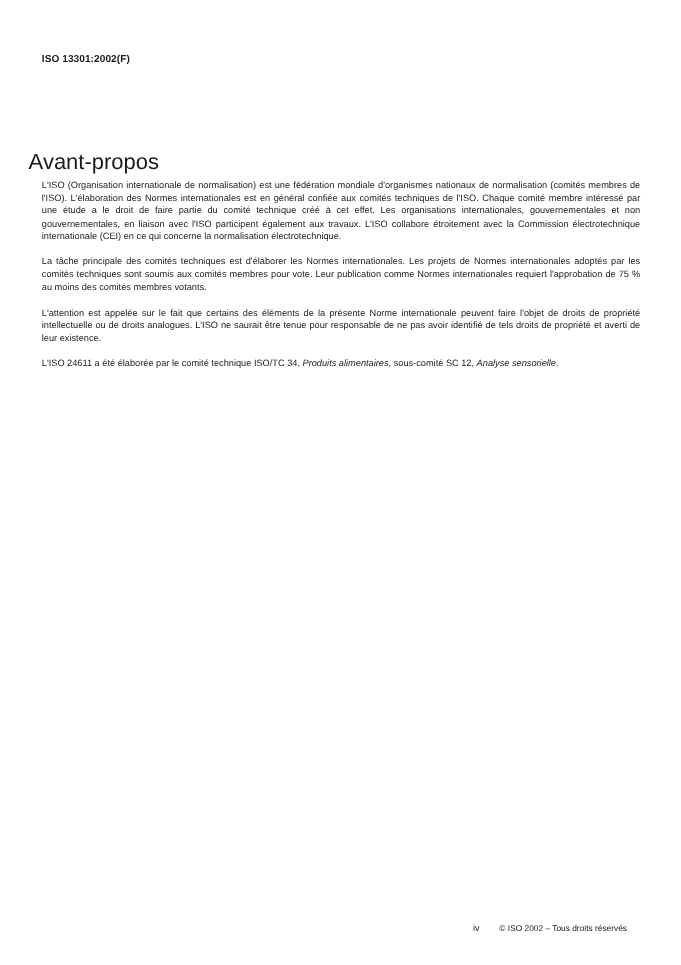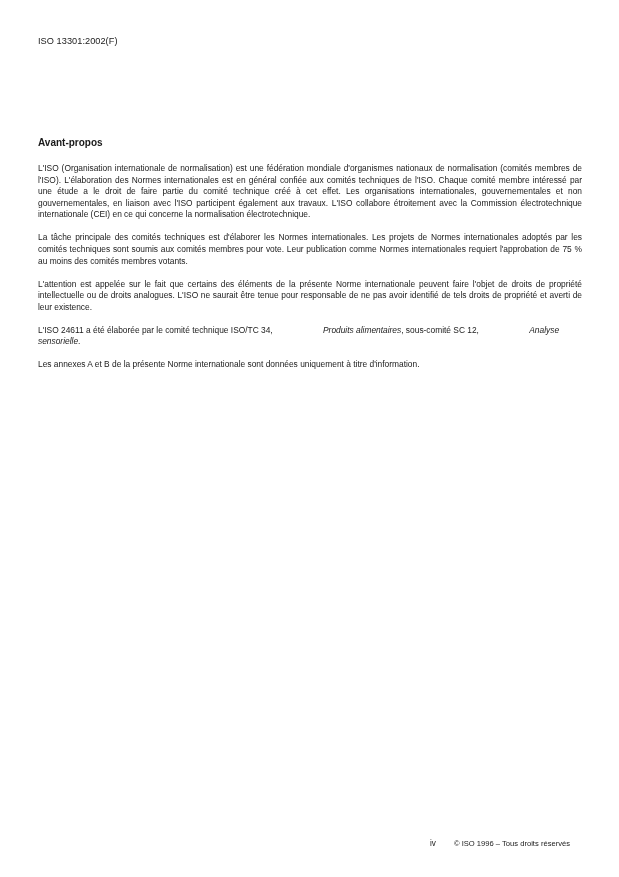--- a/index.html
+++ b/index.html
@@ -11,51 +11,50 @@
       width: 619px;
       height: 877px;
       position: relative;
       overflow: hidden;
       font-family: "Liberation Sans", sans-serif;
       color: #1a1a1a;
     }
     .page-header {
       position: absolute;
       left: 38px;
-      top: 36px;
+      top: 48px;
       font-size: 9.2px;
-      font-weight: normal;
+      font-weight: bold;
       letter-spacing: 0.05px;
     }
     .title {
       position: absolute;
-      left: 38px;
+      left: 26px;
       top: 137px;
-      font-size: 10px;
-      font-weight: bold;
+      font-size: 20px;
+      font-weight: normal;
       margin: 0;
     }
     .content {
       position: absolute;
       left: 38px;
       top: 163px;
       width: 544px;
       font-size: 8.4px;
       line-height: 11.6px;
     }
     .content p {
       margin: 0 0 11.4px 0;
       text-align: justify;
     }
     .content p.left {
       text-align: left;
     }
     .content em {
       font-style: italic;
-      margin-left: 48px;
     }
     .page-footer {
       position: absolute;
       left: 38px;
       top: 839px;
       width: 532px;
       font-size: 7.6px;
       display: flex;
       justify-content: flex-end;
       gap: 18px;
@@ -69,19 +68,18 @@
 
 <div class="page-header">ISO 13301:2002(F)</div>
 
 <h1 class="title">Avant-propos</h1>
 
 <div class="content">
   <p>L'ISO (Organisation internationale de normalisation) est une fédération mondiale d'organismes nationaux de normalisation (comités membres de l'ISO). L'élaboration des Normes internationales est en général confiée aux comités techniques de l'ISO. Chaque comité membre intéressé par une étude a le droit de faire partie du comité technique créé à cet effet. Les organisations internationales, gouvernementales et non gouvernementales, en liaison avec l'ISO participent également aux travaux. L'ISO collabore étroitement avec la Commission électrotechnique internationale (CEI) en ce qui concerne la normalisation électrotechnique.</p>
   <p>La tâche principale des comités techniques est d'élaborer les Normes internationales. Les projets de Normes internationales adoptés par les comités techniques sont soumis aux comités membres pour vote. Leur publication comme Normes internationales requiert l'approbation de 75 % au moins des comités membres votants.</p>
   <p>L'attention est appelée sur le fait que certains des éléments de la présente Norme internationale peuvent faire l'objet de droits de propriété intellectuelle ou de droits analogues. L'ISO ne saurait être tenue pour responsable de ne pas avoir identifié de tels droits de propriété et averti de leur existence.</p>
   <p class="left"><span>L'ISO 24611 a été élaborée par le comité technique ISO/TC 34, </span><em>Produits alimentaires</em><span>, sous-comité SC 12, </span><em>Analyse sensorielle</em><span>.</span></p>
-  <p class="left">Les annexes A et B de la présente Norme internationale sont données uniquement à titre d'information.</p>
 </div>
 
 <div class="page-footer">
   <span class="page-number">iv</span>
-  <span>© ISO 1996 – Tous droits réservés</span>
+  <span>© ISO 2002 – Tous droits réservés</span>
 </div>
 
 </body></html>

